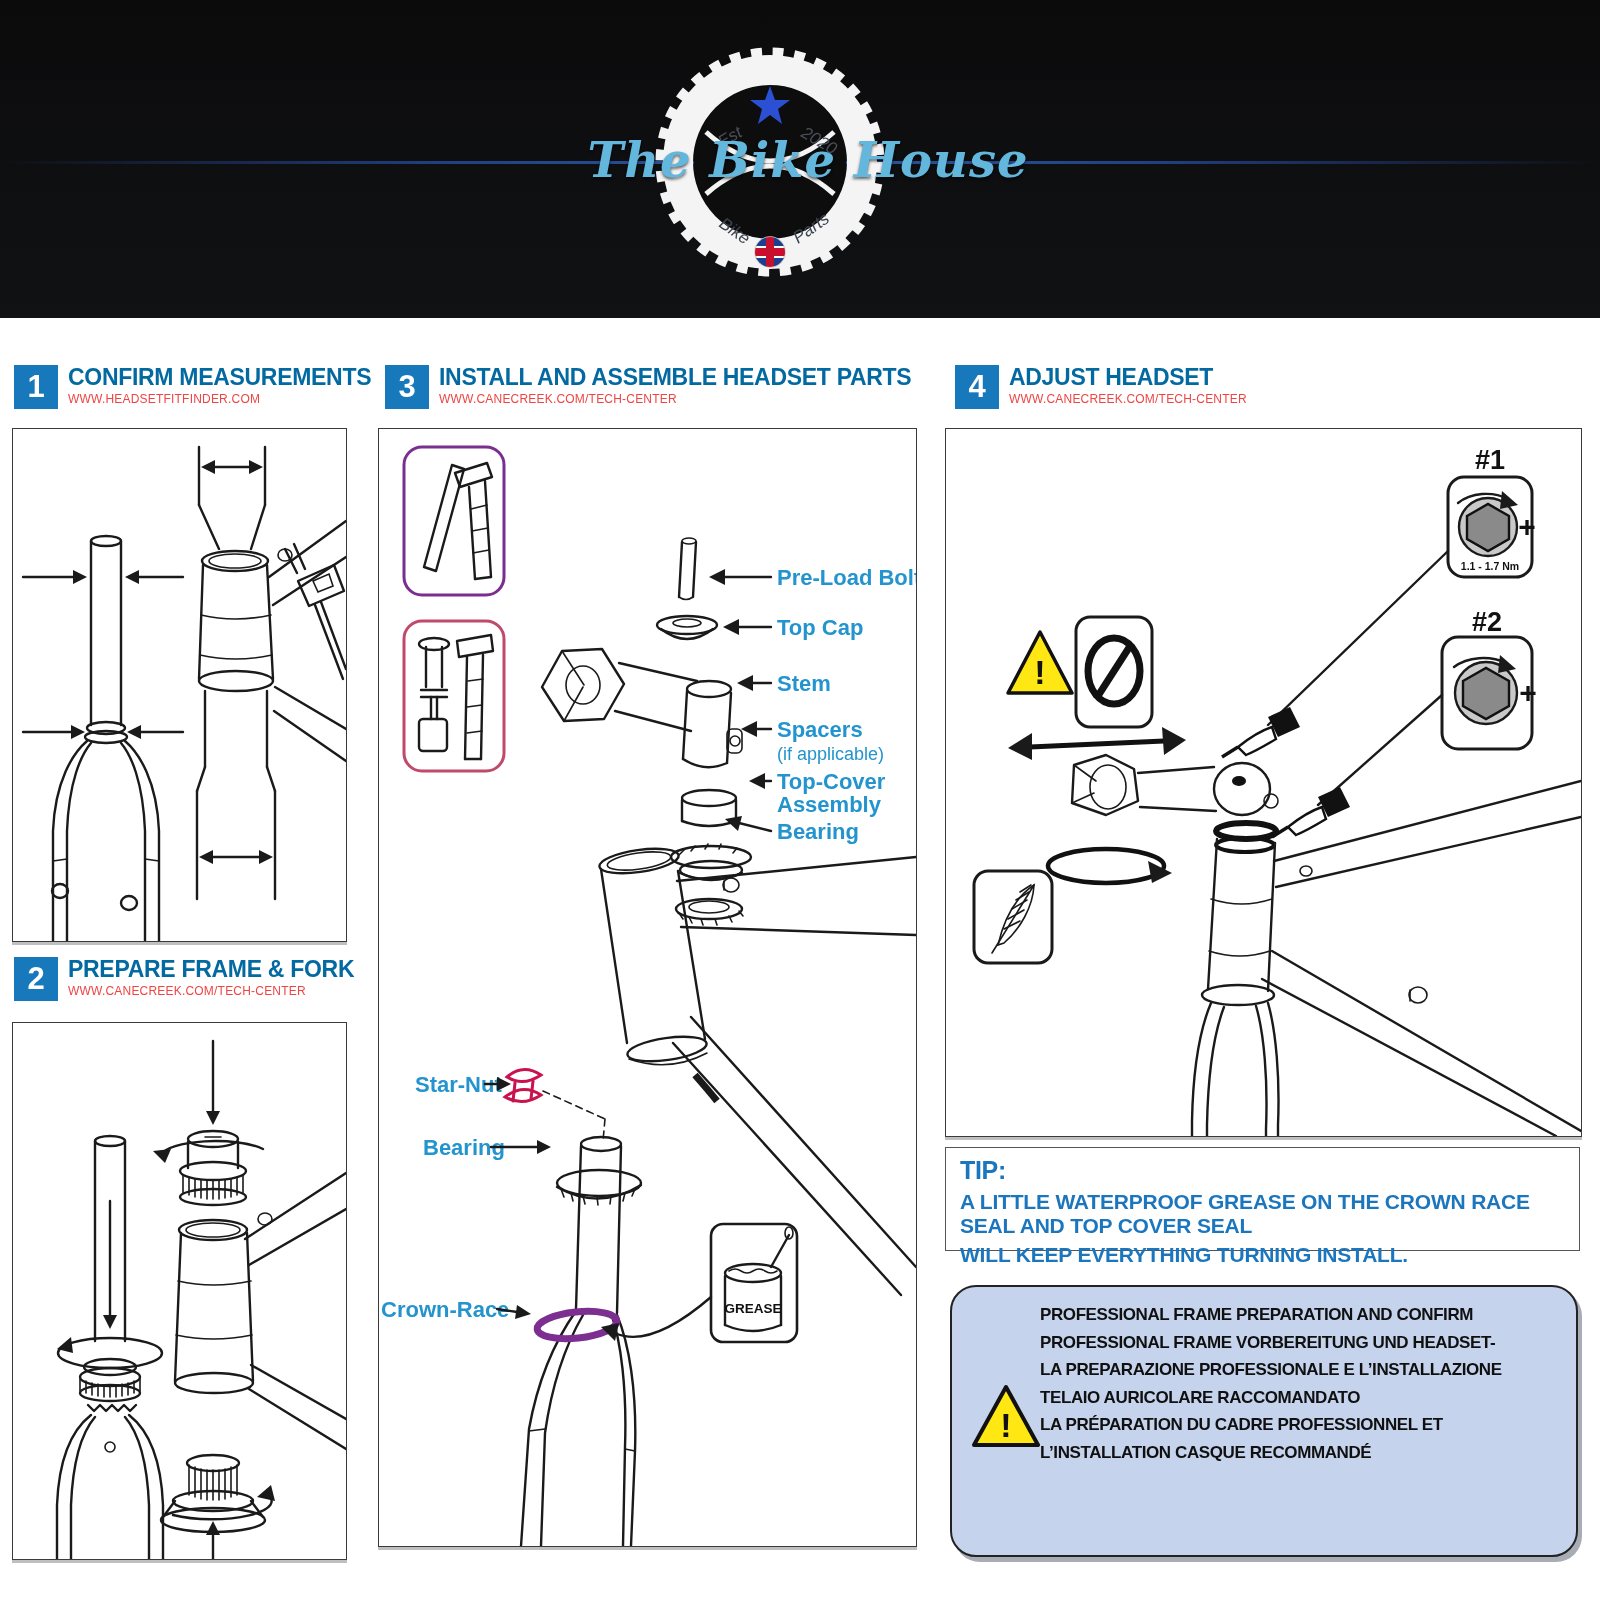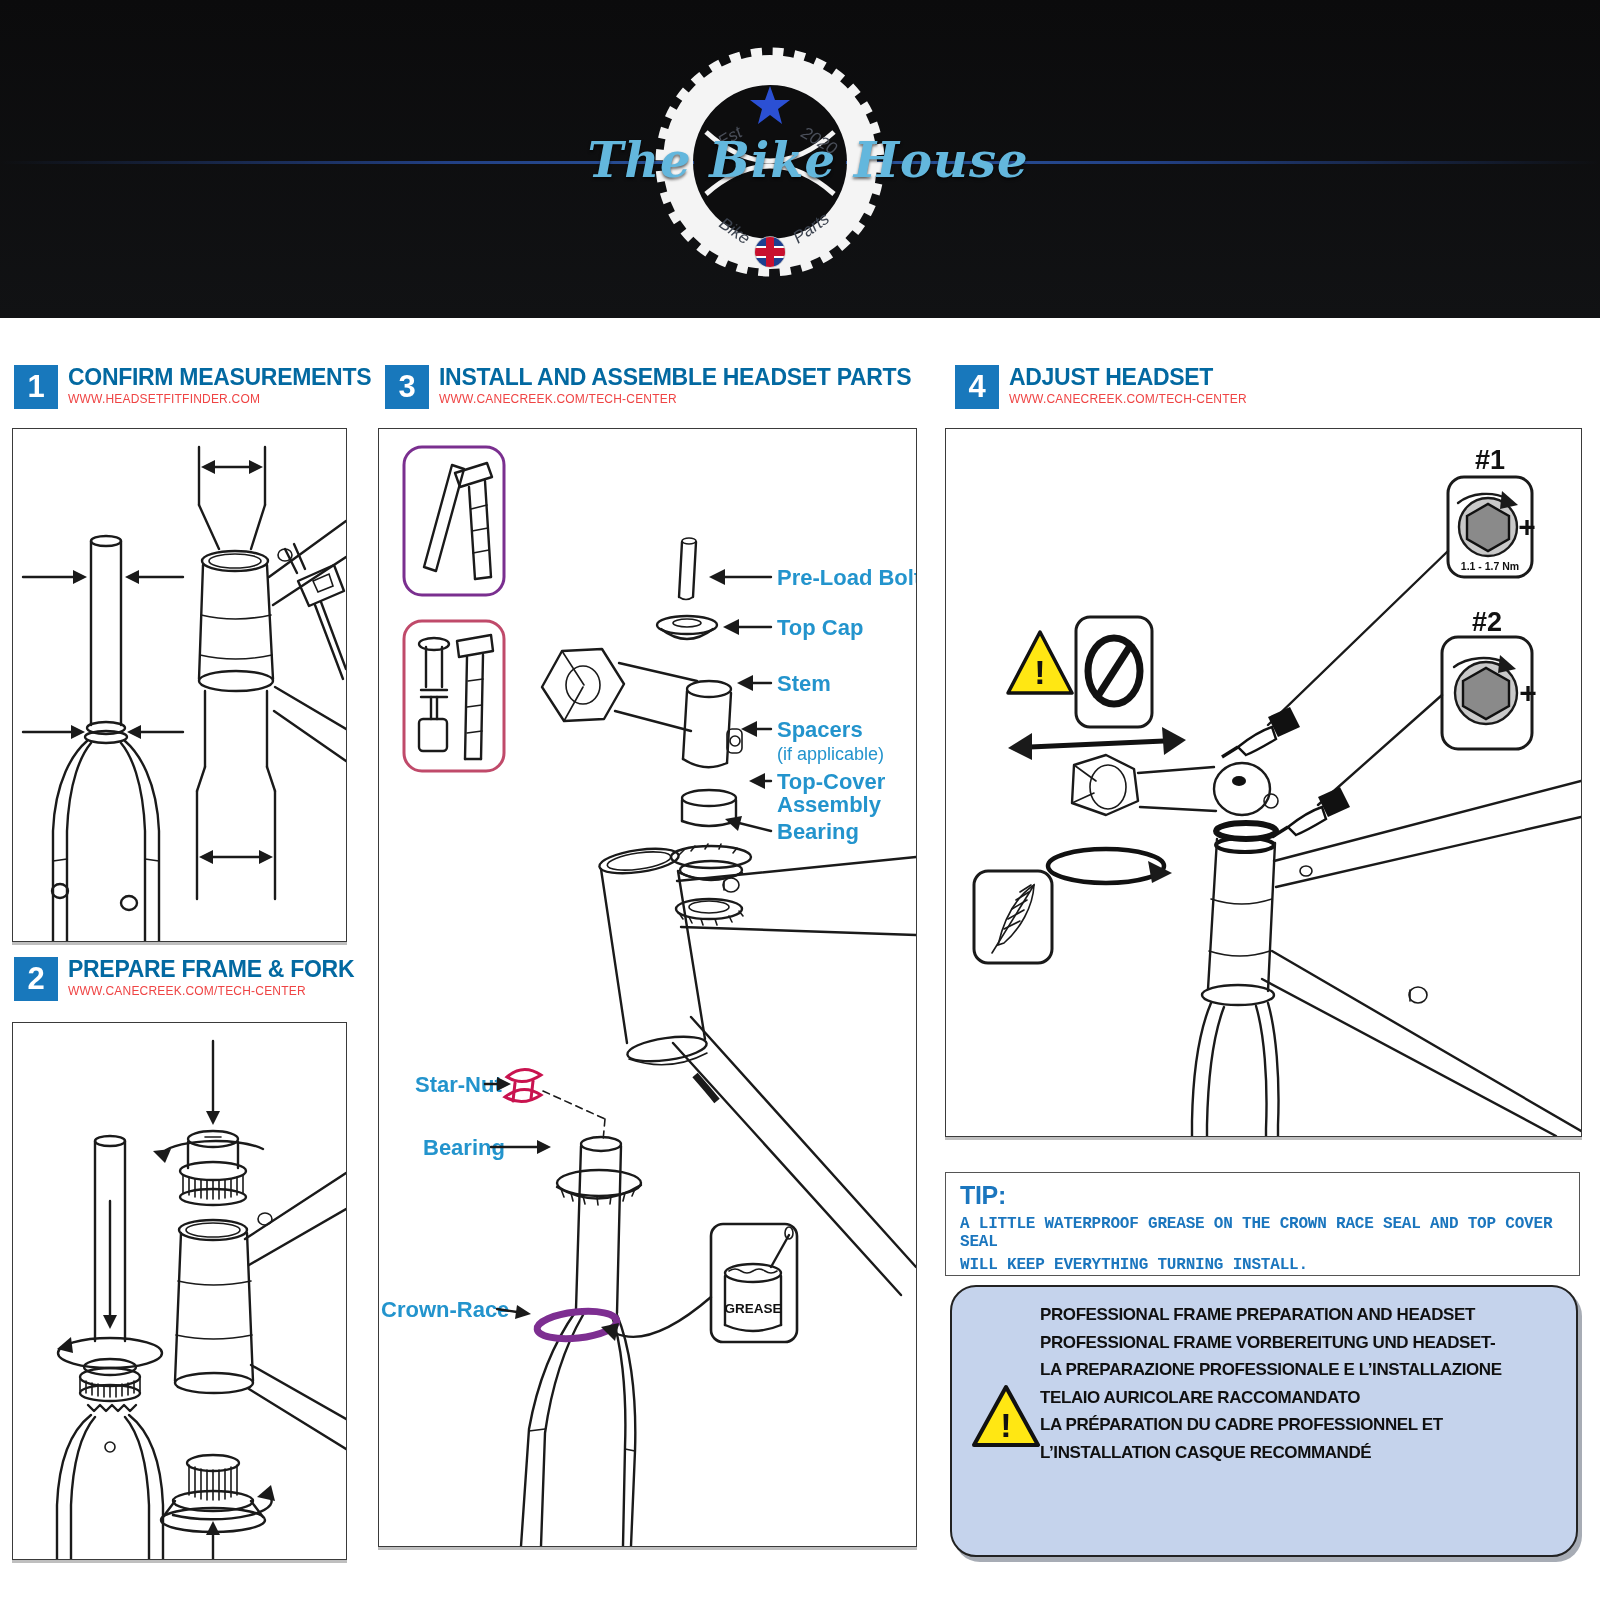--- a/index.html
+++ b/index.html
@@ -23,23 +23,23 @@
   
   .p{position:absolute;background:#fff;border:1.6px solid #3a3a3a;box-shadow:0 3px 0 rgba(0,0,0,.25);}
   svg{display:block;}
   .ln{fill:none;stroke:#1a1a1a;stroke-width:2.4;stroke-linecap:round;stroke-linejoin:round;}
   .lnthin{fill:none;stroke:#1a1a1a;stroke-width:1.6;stroke-linecap:round;}
   .fillb{fill:#1a1a1a;stroke:none;}
   svg text{font-family:"Liberation Sans",sans-serif;}
   .lb{fill:#2394CD;font-size:22px;font-weight:bold;}
   .lbs{fill:#2394CD;font-size:18px;}
   
-  .tip{position:absolute;left:945px;top:1172px;width:635px;height:104px;border:1.6px solid #555;background:#fff;box-sizing:border-box;padding:8px 14px;}
+  .tip{position:absolute;left:945px;top:1147px;width:635px;height:104px;border:1.6px solid #555;background:#fff;box-sizing:border-box;padding:8px 14px;}
   .tip-title{color:#1B76BE;font-weight:bold;font-size:25px;letter-spacing:-0.3px;}
-  .tip-line{color:#1B76BE;font-weight:bold;font-size:16px;margin-top:5px;letter-spacing:-0.2px;font-family:Liberation Mono, monospace;}
+  .tip-line{color:#1B76BE;font-weight:bold;font-size:21px;margin-top:5px;letter-spacing:-0.2px;}
   
   .notice{position:absolute;left:950px;top:1285px;width:628px;height:272px;background:#C5D3EC;
           border:2px solid #222;border-radius:26px;box-shadow:4px 5px 0 rgba(60,70,90,.45);box-sizing:border-box;}
   .notice-tri{position:absolute;left:18px;top:96px;}
   .notice-text{position:absolute;left:88px;top:14px;width:520px;font-size:17px;font-weight:bold;
                letter-spacing:-0.4px;line-height:1.62;color:#101010;}
 </style>
 </head>
 <body>
 
@@ -500,21 +500,21 @@
     <div class="tip-line">A LITTLE WATERPROOF GREASE ON THE CROWN RACE SEAL AND TOP COVER SEAL</div>
     <div class="tip-line">WILL KEEP EVERYTHING TURNING INSTALL.</div>
   </div>
 
   <div class="notice">
     <svg class="notice-tri" width="72" height="68" viewBox="0 0 72 68">
       <polygon points="36,4 68,62 4,62" fill="#FFE713" stroke="#111" stroke-width="4" stroke-linejoin="round"></polygon>
       <text x="36" y="54" text-anchor="middle" font-size="34" font-weight="bold" fill="#111">!</text>
     </svg>
     <div class="notice-text">
-      <div>PROFESSIONAL FRAME PREPARATION AND HEADSET</div>
+      <div>PROFESSIONAL FRAME PREPARATION AND CONFIRM</div>
       <div>PROFESSIONAL FRAME VORBEREITUNG UND HEADSET-</div>
       <div>LA PREPARAZIONE PROFESSIONALE E L’INSTALLAZIONE</div>
       <div>TELAIO AURICOLARE RACCOMANDATO</div>
       <div>LA PRÉPARATION DU CADRE PROFESSIONNEL ET</div>
       <div>L’INSTALLATION CASQUE RECOMMANDÉ</div>
     </div>
   </div>
 
 </div>
 

